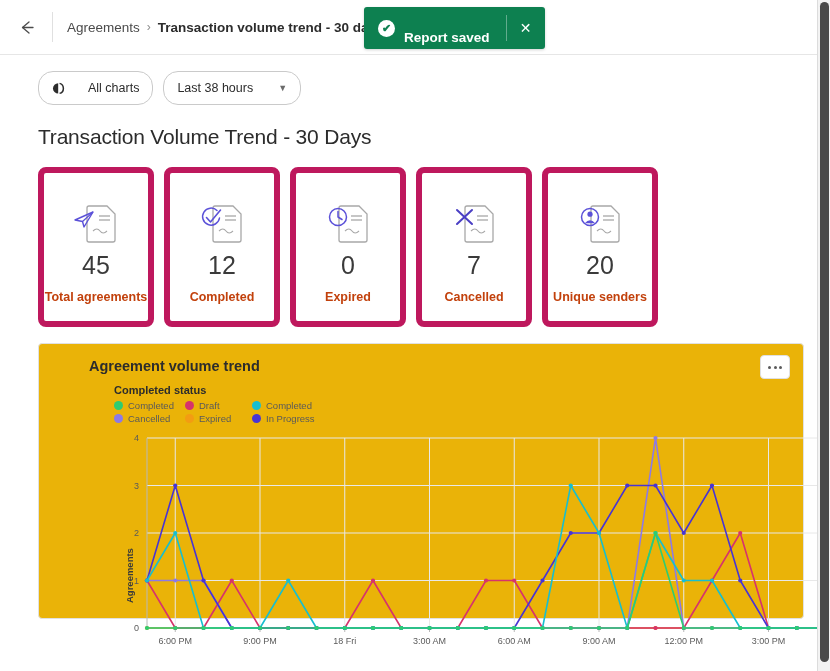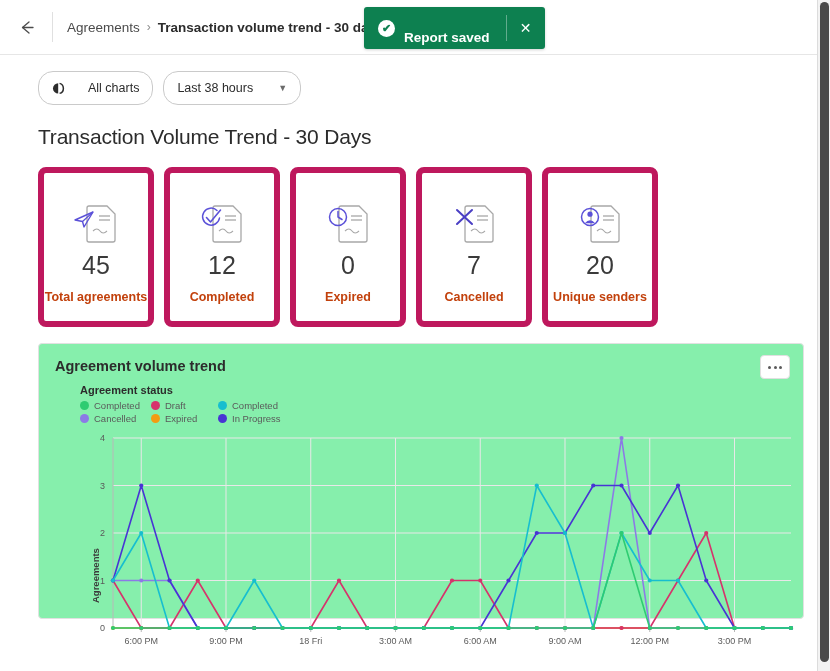--- a/index.html
+++ b/index.html
@@ -144,23 +144,24 @@
     max-width: 110px;
   }
 
   
   .panel {
     margin: 16px 0 0 38px;
     width: 766px;
     border: 1px solid #e1e1e1;
     border-top: 1px solid #e1e1e1;
     border-radius: 4px;
-    background: #86efac;
+    background: #eab308;
     position: relative;
     height: 276px;
+    padding-left: 34px;
   }
   .panel-title {
     font-size: 14.5px;
     font-weight: bold;
     color: #2c2c2c;
     padding: 14px 0 0 16px;
   }
   .panel-menu {
     position: absolute;
     right: 13px; top: 11px;
@@ -356,21 +357,21 @@
   <div class="panel">
     <div class="panel-title">Agreement volume trend</div>
 
     <div class="panel-menu">
       <i></i>
       <i></i>
       <i></i>
     </div>
 
     <div class="legend">
-      <div class="legend-title">Agreement status</div>
+      <div class="legend-title">Completed status</div>
       <div class="legend-grid" id="legend-grid">
           <div class="legend-item">
             <span class="swatch" style="background: rgb(46, 204, 113);"></span>
             <span>Completed</span>
           </div>
           <div class="legend-item">
             <span class="swatch" style="background: rgb(214, 51, 108);"></span>
             <span>Draft</span>
           </div>
           <div class="legend-item">

